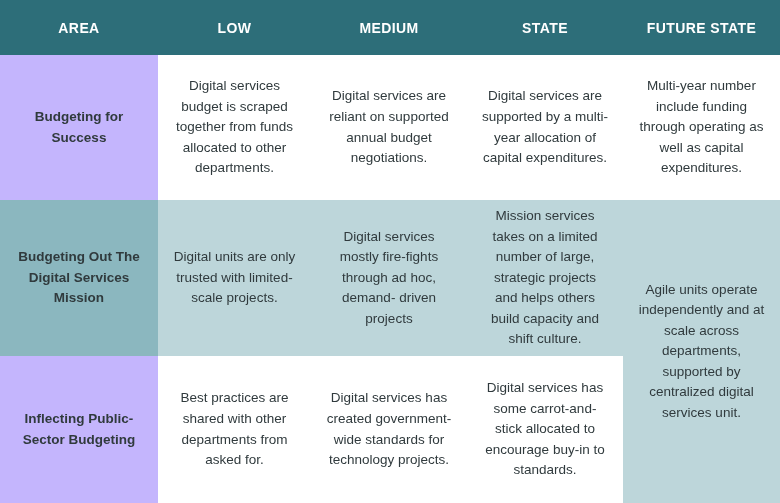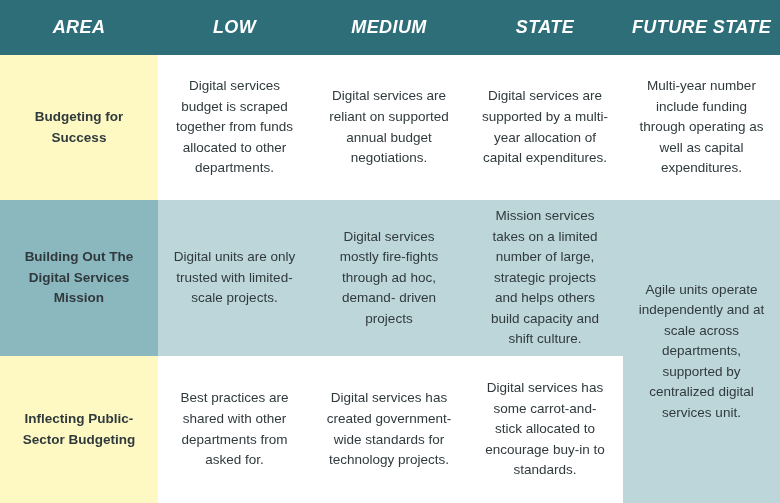--- a/index.html
+++ b/index.html
@@ -22,23 +22,22 @@
     table-layout: fixed;
   }
 
   
   .matrix thead tr {
     height: 55px;
   }
   .matrix th {
     background: #2d6e79;
     color: #ffffff;
-    font-style: italic;
     font-weight: bold;
-    font-size: 18px;
+    font-size: 14px;
     letter-spacing: 0.4px;
     text-align: center;
     vertical-align: middle;
     padding: 0;
     border: none;
   }
 
   
   .matrix td {
     vertical-align: middle;
@@ -51,21 +50,21 @@
   }
 
   
   .area-cell {
     font-weight: bold;
     font-size: 13px;
     line-height: 1.5;
     color: #21292b;
     padding: 6px 10px;
   }
-  .area-light { background: #fef9c3; margin-top: 36px; }
+  .area-light { background: #c4b5fd; margin-top: 36px; }
   .area-dark  { background: #8bb7bf; }
 
   
   .cell-white { background: #ffffff; }
   .cell-tint  { background: #bdd6da; }
 
   
   .sep-left { border-left: 1px solid #d8dcdd; }
   .sep-left-tint { border-left: 1px solid #a9c6cb; }
 
@@ -91,21 +90,21 @@
 
     <tr class="row-1">
       <td class="area-cell area-light">Budgeting for Success</td>
       <td class="cell-white">Digital services budget is scraped together from funds allocated to other departments.</td>
       <td class="cell-white sep-left">Digital services are reliant on supported annual budget negotiations.</td>
       <td class="cell-white sep-left">Digital services are supported by a multi-year allocation of capital expenditures.</td>
       <td class="cell-white sep-left">Multi-year number include funding through operating as well as capital expenditures.</td>
     </tr>
 
     <tr class="row-2">
-      <td class="area-cell area-dark">Building Out The Digital Services Mission</td>
+      <td class="area-cell area-dark">Budgeting Out The Digital Services Mission</td>
       <td class="cell-tint">Digital units are only trusted with limited-scale projects.</td>
       <td class="cell-tint sep-left-tint">Digital services mostly fire-fights through ad hoc, demand- driven projects</td>
       <td class="cell-tint sep-left-tint">Mission services takes on a limited number of large, strategic projects and helps others build capacity and shift culture.</td>
       <td class="cell-tint sep-left-tint" rowspan="2">Agile units operate independently and at scale across departments, supported by centralized digital services unit.</td>
     </tr>
 
     <tr class="row-3">
       <td class="area-cell area-light">Inflecting Public-Sector Budgeting</td>
       <td class="cell-white">Best practices are shared with other departments from asked for.</td>
       <td class="cell-white sep-left">Digital services has created government-wide standards for technology projects.</td>

